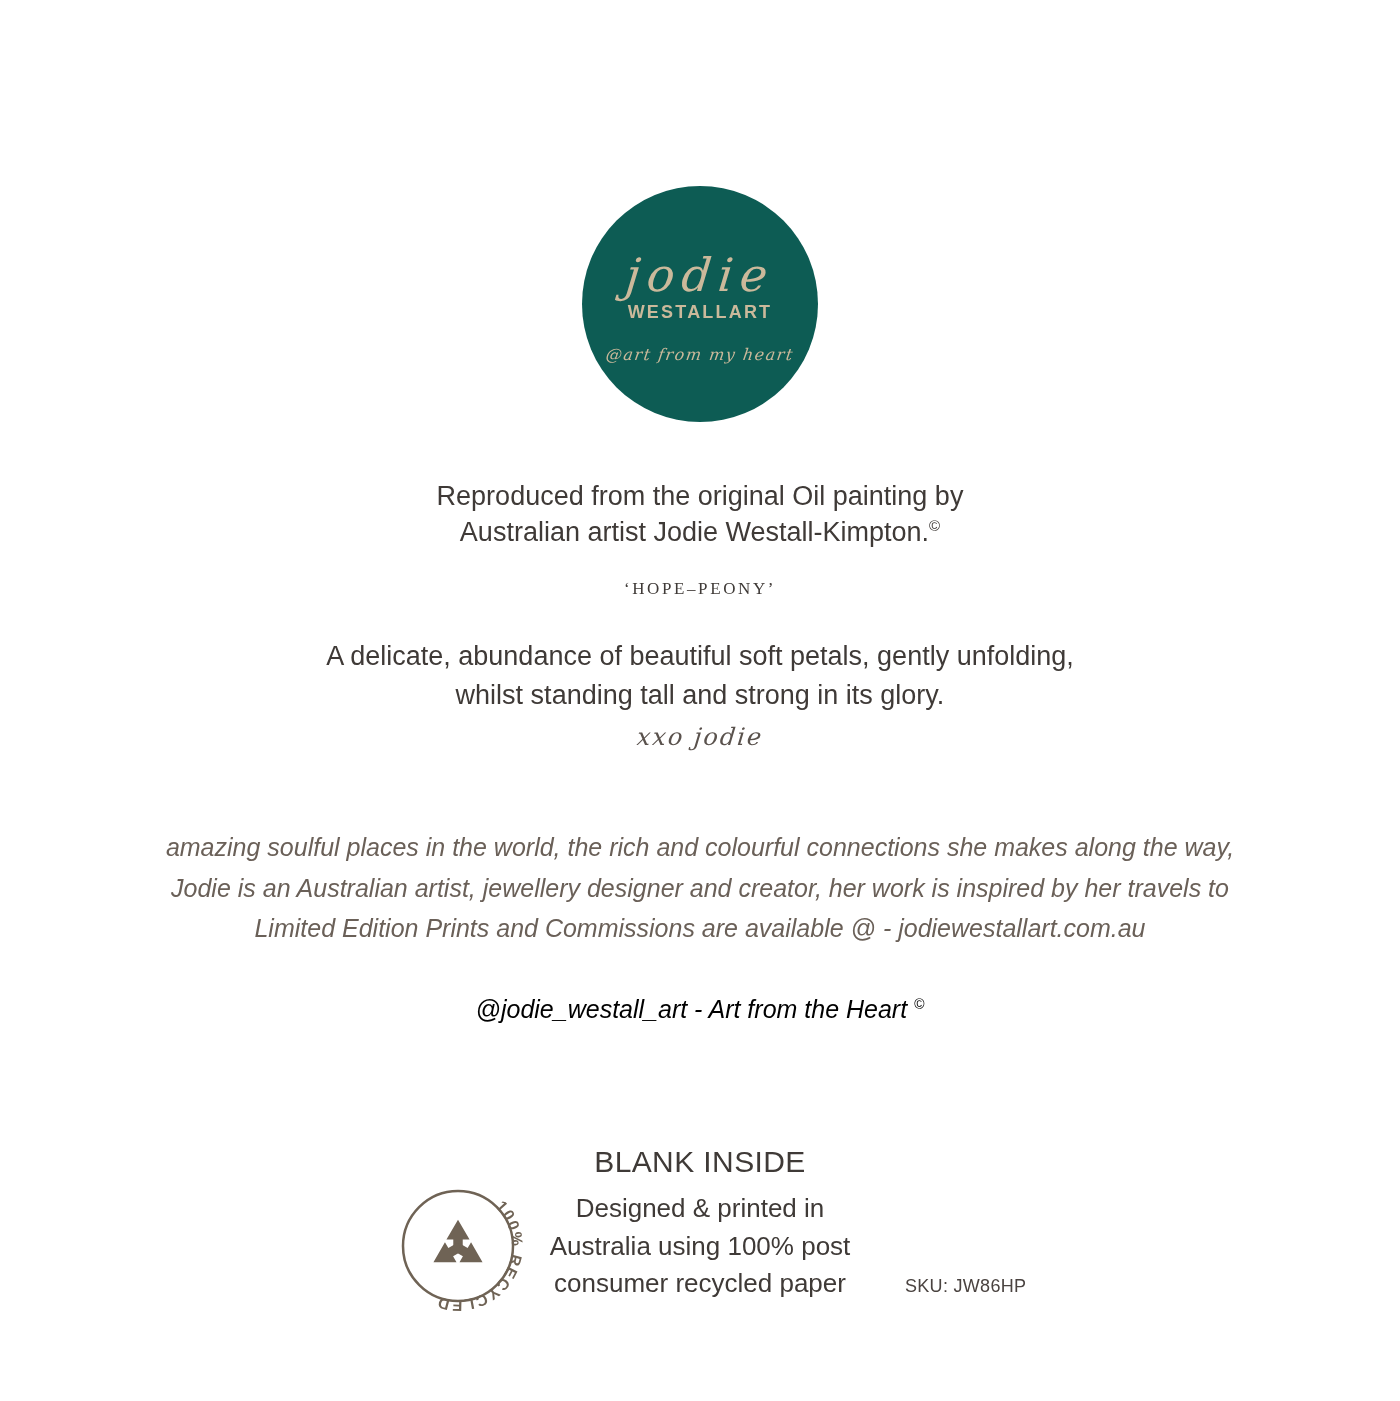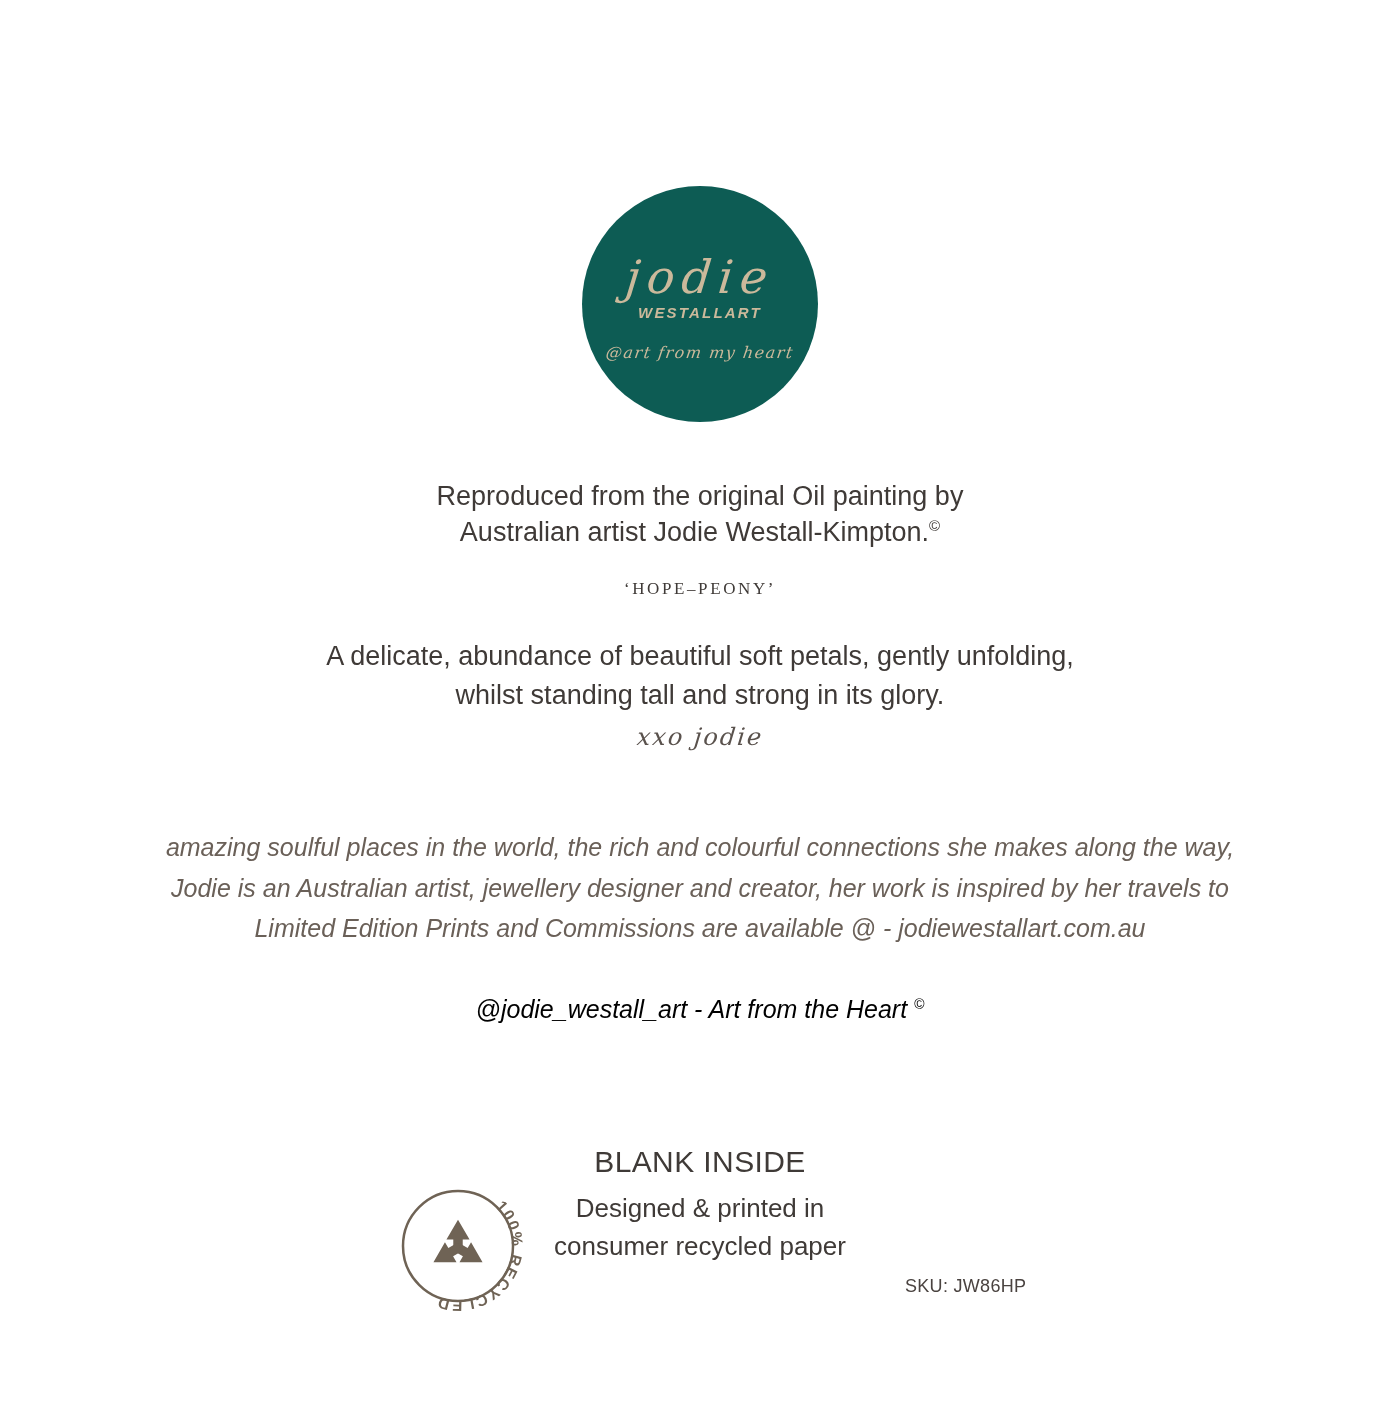--- a/index.html
+++ b/index.html
@@ -43,26 +43,25 @@
     font-style: italic;
     font-size: 46px;
     letter-spacing: 7px;
     color: #cbb99b;
     line-height: 1;
     margin-top: 8px;
     transform: skewX(-6deg);
   }
   .logo-sub {
     font-family: "Liberation Sans", sans-serif;
-    font-size: 15px;
+    font-size: 18px;
     letter-spacing: 2.2px;
     color: #cbb99b;
     margin-top: 4px;
     font-weight: 700;
-    font-style: italic;
   }
   .logo-tag {
     font-family: "DejaVu Serif", serif;
     font-style: italic;
     font-size: 16px;
     letter-spacing: 1.5px;
     color: #cbb99b;
     margin-top: 22px;
     transform: skewX(-8deg);
   }
@@ -222,20 +221,21 @@
   <div class="handle">
     <span>@jodie_westall_art - Art from the Heart </span><span class="sup-c">©</span>
   </div>
 
   <div class="bottom">
 
     <div class="blank-inside">BLANK INSIDE</div>
 
     <div class="printed">
       <span>Designed &amp; printed in</span>
+      <span>Australia using 100% post</span>
       <span>consumer recycled paper</span>
     </div>
 
     <div class="sku">SKU: JW86HP</div>
 
     <div class="recycle">
       <svg width="140" height="140" viewBox="0 0 140 140" xmlns="http://www.w3.org/2000/svg" aria-hidden="true">
         <defs>
           <path id="circPath" d="M 70,70 m -54,0 a 54,54 0 1,1 108,0 a 54,54 0 1,1 -108,0"></path>
         </defs>

